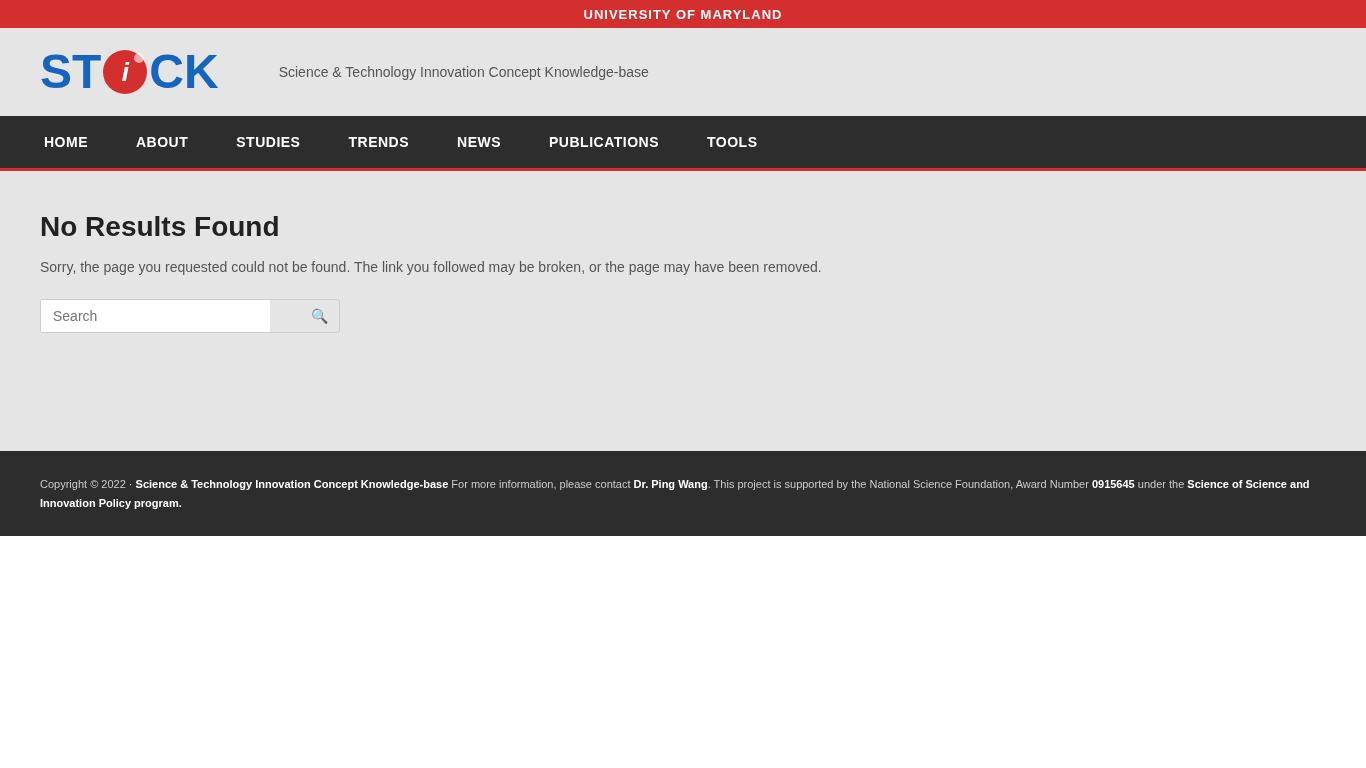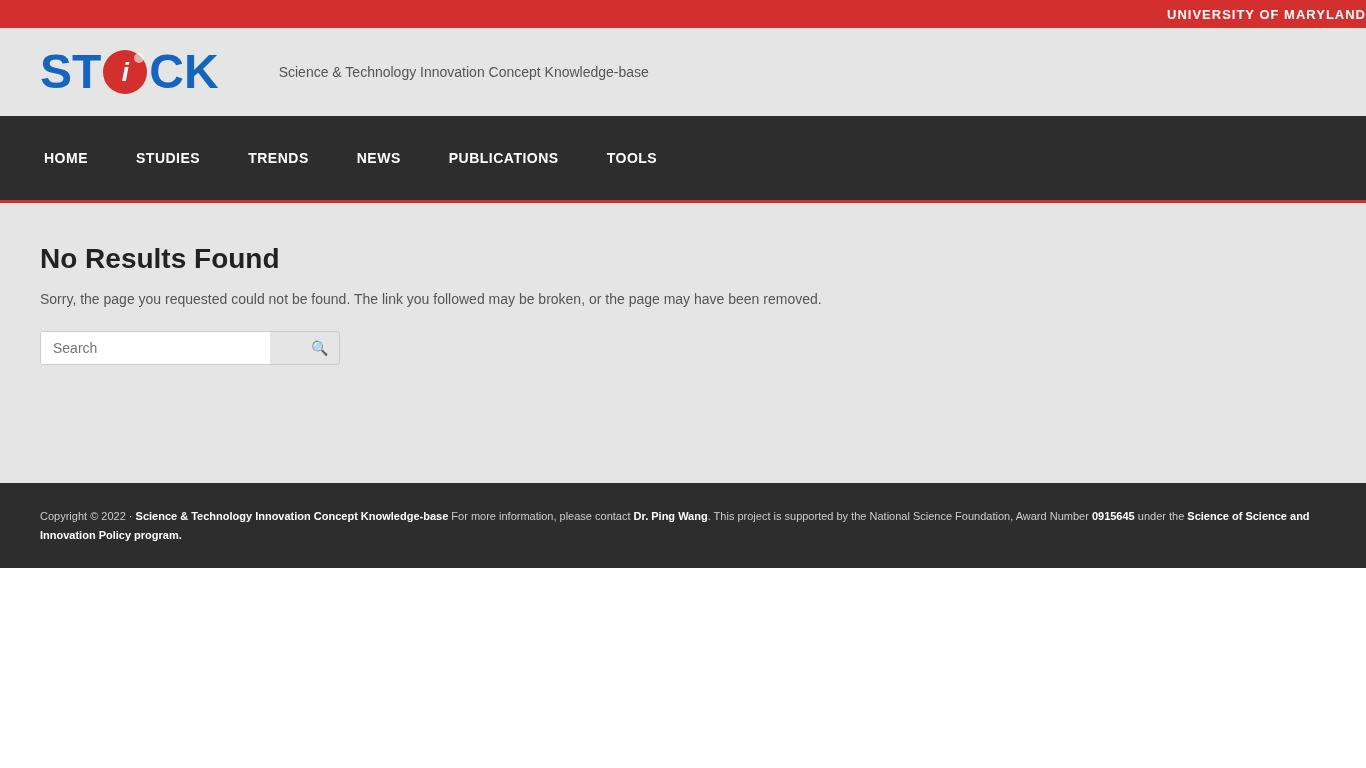--- a/index.html
+++ b/index.html
@@ -11,21 +11,21 @@
     body {
       font-family: Arial, Helvetica, sans-serif;
       font-size: 14px;
       color: #333;
       background: #fff;
     }
 
     
     #top-bar {
       background-color: #d32f2f;
-      text-align: right;
+      text-align: center;
       padding: 6px 0;
     }
 
     #top-bar span {
       color: #fff;
       font-size: 13px;
       font-weight: bold;
       letter-spacing: 1px;
     }
 
@@ -91,21 +91,21 @@
 
     
     #main-nav {
       background-color: #2d2d2d;
       border-bottom: 3px solid #d32f2f;
     }
 
     #main-nav ul {
       list-style: none;
       display: flex;
-      padding: 16px 20px;
+      padding: 0 20px;
       margin: 0;
       text-align: center;
     }
 
     #main-nav ul li a {
       display: block;
       padding: 18px 24px;
       color: #fff;
       text-decoration: none;
       font-size: 14px;
@@ -202,20 +202,23 @@
   </div>
   <div id="site-tagline">Science &amp; Technology Innovation Concept Knowledge-base</div>
 </div>
 
 <nav id="main-nav">
   <ul>
     <li>
       <a href="#">HOME</a>
     </li>
     <li>
+      <a href="#">ABOUT</a>
+    </li>
+    <li>
       <a href="#">STUDIES</a>
     </li>
     <li>
       <a href="#">TRENDS</a>
     </li>
     <li>
       <a href="#">NEWS</a>
     </li>
     <li>
       <a href="#">PUBLICATIONS</a>

